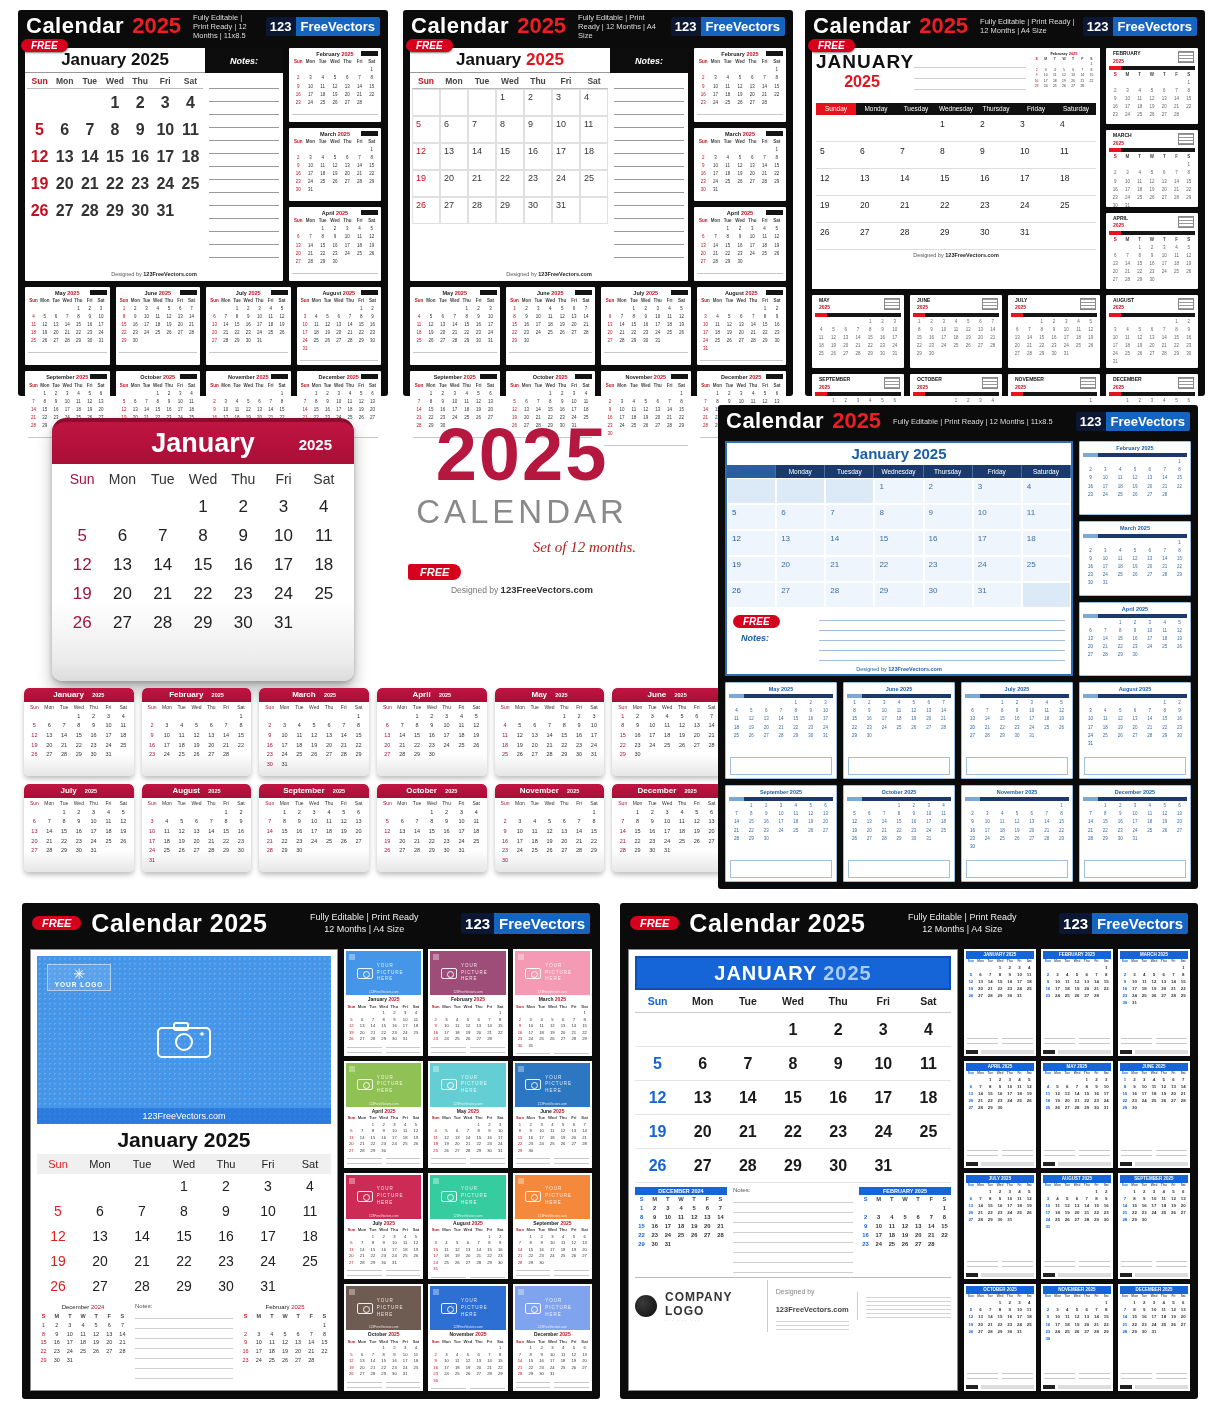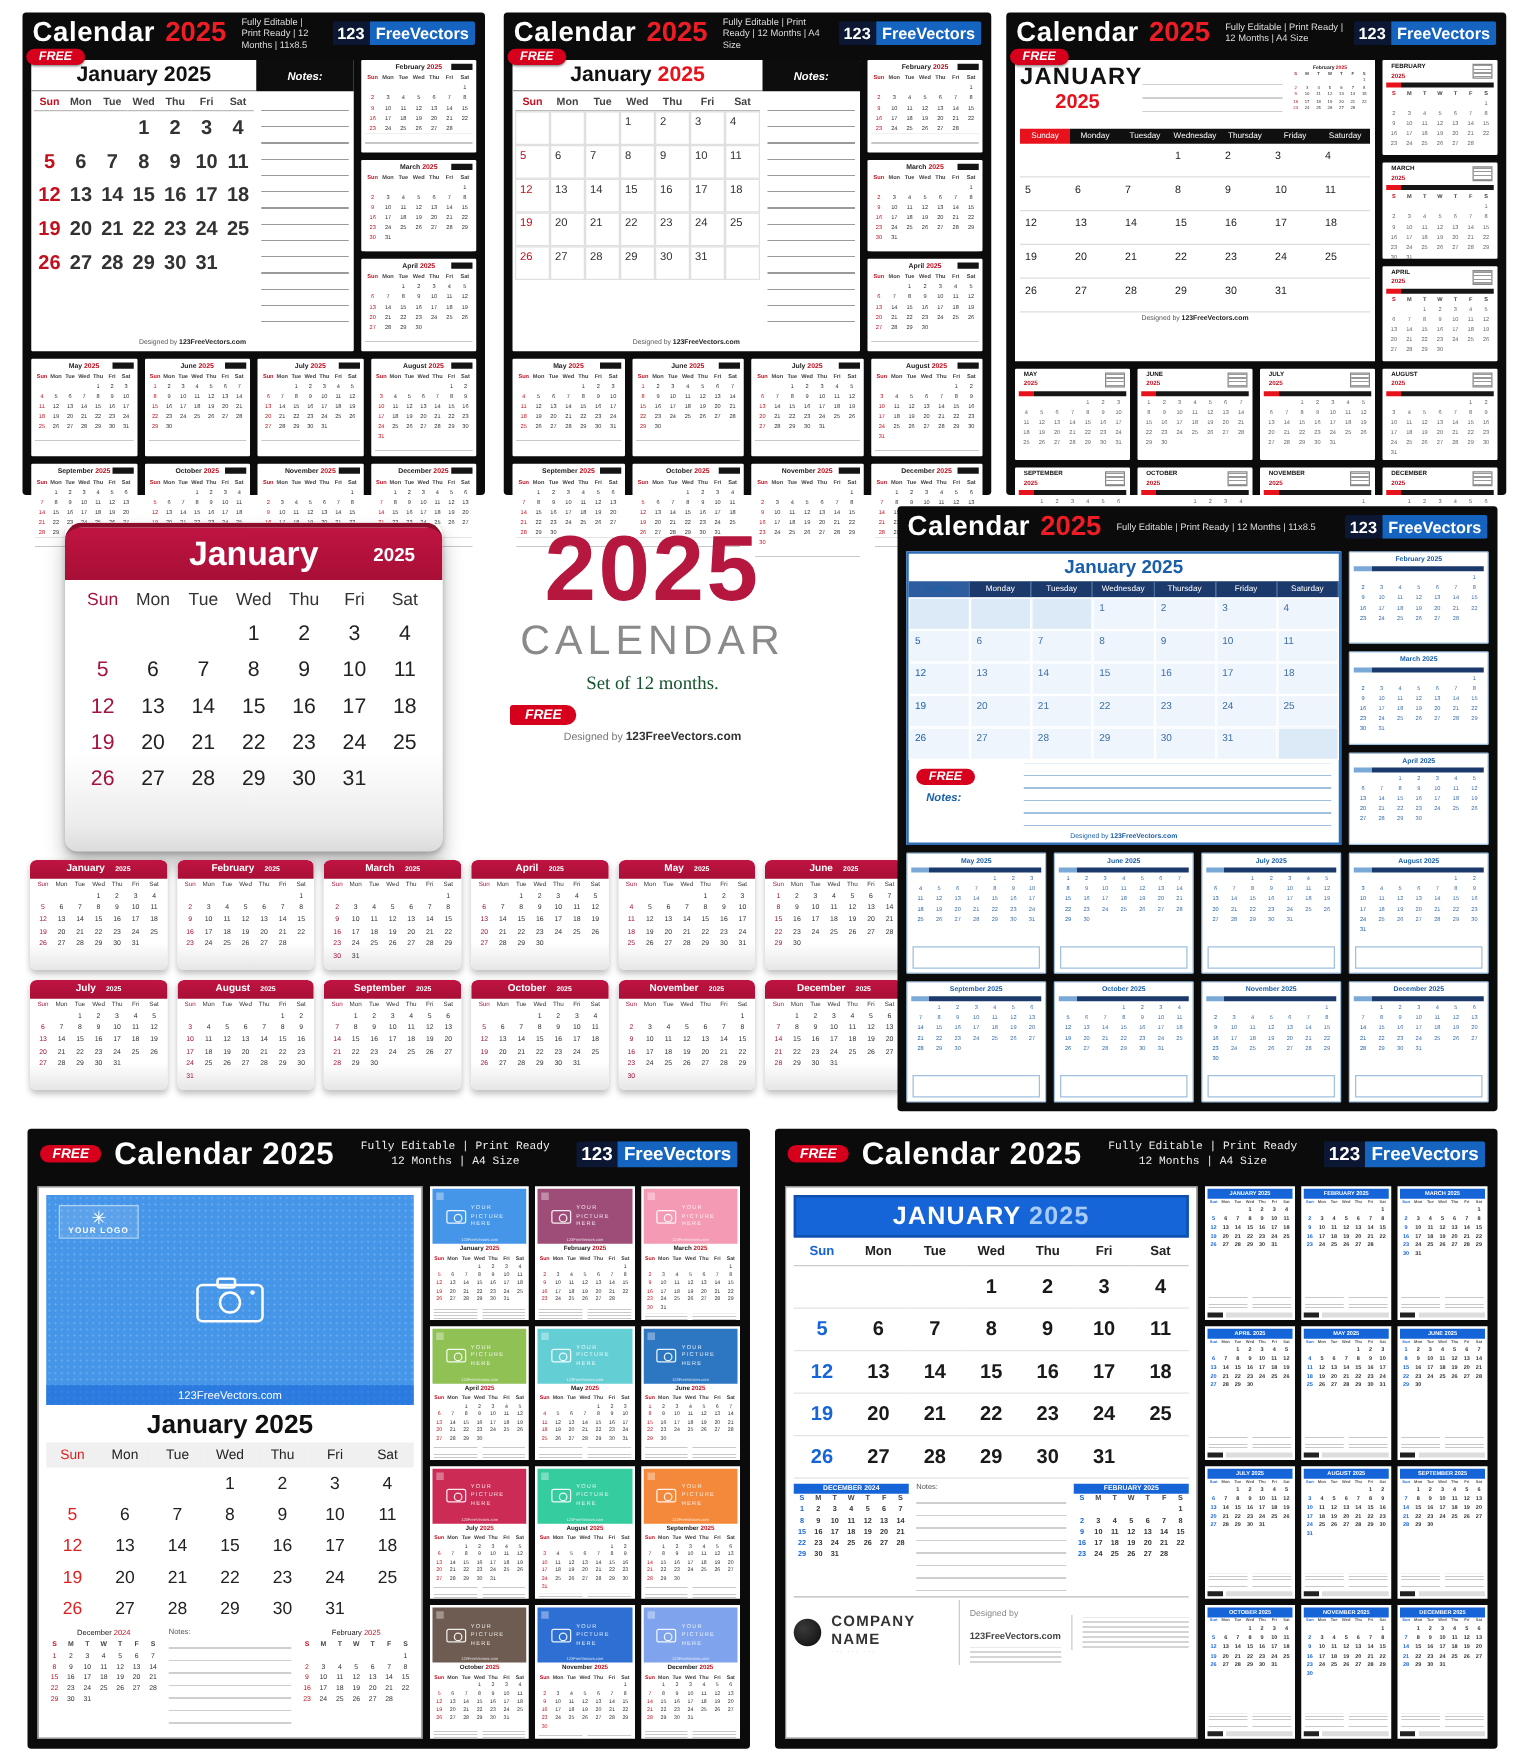--- a/index.html
+++ b/index.html
@@ -68,21 +68,21 @@
   .desk-hdr .yr{color:#fff;font-size:15px;font-weight:bold;position:absolute;right:22px;top:18px;}
   .desk .cgrid{padding:2px 10px;}
   .desk .cgrid .wd{font-size:14px;font-weight:normal;color:#333;line-height:26px;}
   .desk .cgrid .wd.sun{color:#a4123f;}
   .desk .cgrid .d{font-size:17px;line-height:29px;color:#222;}
   .desk .cgrid .d.sun{color:#a4123f;}
   
   .centerblk{position:absolute;left:408px;top:420px;width:228px;height:244px;text-align:center;}
   .centerblk .big{font-size:74px;font-weight:bold;color:#b5173f;line-height:.95;letter-spacing:2px;}
   .centerblk .w{font-size:33px;color:#8a8a8a;letter-spacing:4px;line-height:1.35;font-weight:normal;}
-  .centerblk .tag{font-family:"Liberation Serif",serif;font-size:15px;color:#14532d;margin-top:4px;}
+  .centerblk .tag{font-family:"Liberation Serif",serif;font-style:italic;font-size:15px;color:#b91c1c;margin-top:4px;text-align:right;}
   .centerblk .fr{margin-top:6px;text-align:left;}
   .centerblk .fr .freebadge{font-size:11px;padding:2px 12px;border-radius:3px 10px 10px 3px;}
   .centerblk .des{font-size:8.5px;color:#777;margin-top:4px;}
   .centerblk .des b{color:#333;font-size:9.5px;}
   
   .minidesk{position:absolute;left:24px;top:688px;width:698px;height:184px;display:grid;grid-template-columns:repeat(6,1fr);grid-template-rows:1fr 1fr;gap:8px;}
   .mdcard{background:linear-gradient(to bottom,#fff 75%,#e6e6e6);border-radius:5px;box-shadow:0 3px 5px rgba(0,0,0,.25);overflow:hidden;}
   .mdcard .ctitle{background:linear-gradient(to bottom,#c01442,#a80f36);color:#fff;border-radius:5px 5px 0 0;font-size:8px;line-height:14px;}
   .mdcard .ctitle .ct-n{color:#fff;}
   .mdcard .ctitle .ct-y{color:#fff;font-size:5.5px;padding-left:6px;}
@@ -105,21 +105,21 @@
   .style-blue .minicard{border:1px solid #9fc0de;}
   .style-blue .minicard .ctitle .ct-n,.style-blue .minicard .ctitle .ct-y{color:#1a5fa8;}
   .style-blue .cbar{background:linear-gradient(to right,#7aa9d8 0 14%,#1b3a6b 14% 100%);}
   .style-blue .cgrid{color:#2a movieclip;}
   .style-blue .cgrid .d{color:#3c6ea8;}
   .style-blue .cgrid .wd.sun,.style-blue .cgrid .d.sun{color:#1a5fa8;}
   .style-blue .minirow .minicard::after{content:'';position:absolute;left:4px;right:4px;bottom:3px;height:16px;border:.5px solid #9fc0de;}
   
   .bighdr{display:flex;align-items:center;gap:10px;padding:4px 10px;height:40px;}
   .bighdr .t{color:#fff;font-size:25px;font-weight:bold;letter-spacing:.5px;flex:0 0 auto;}
-  .bighdr .sub2{color:#eee;font-size:9px;text-align:center;flex:1;line-height:1.35;font-family:Liberation Mono, monospace;}
+  .bighdr .sub2{color:#eee;font-size:9px;text-align:center;flex:1;line-height:1.35;}
   .bighdr .brand{font-size:15px;}
   .bighdr .freebadge{font-size:11px;}
   .bbody{position:absolute;left:8px;right:8px;top:46px;bottom:8px;display:flex;gap:6px;}
   
   .ph-left{width:308px;background:#fff;border:1px solid #888;display:flex;flex-direction:column;padding:6px;}
   .photo{background:#4596e8;background-image:radial-gradient(rgba(255,255,255,.18) 1px,transparent 1px);background-size:5px 5px;height:168px;position:relative;display:flex;align-items:center;justify-content:center;gap:12px;}
   .yourlogo{position:absolute;left:10px;top:8px;width:64px;text-align:center;background:rgba(255,255,255,.12);border:1px solid rgba(255,255,255,.5);padding:2px;}
   .yourlogo .glyph{color:#fff;font-size:14px;line-height:1;}
   .yourlogo .lbl{color:#fff;font-size:6.5px;font-weight:bold;letter-spacing:1px;}
   .photo .pictext{color:#fff;font-family:"DejaVu Sans Mono",monospace;font-size:17px;letter-spacing:4px;line-height:1.4;}
@@ -4345,21 +4345,21 @@
               <span class="d">25</span>
               <span class="d">26</span>
               <span class="d">27</span>
               <span class="d">28</span>
               <span class="d empty"></span>
             </div>
           </div>
       </div>
       <div class="companyrow">
         <span class="clogo"></span>
-        <span class="cname"><span>COMPANY NAME</span><small>··· ··· ···</small></span>
+        <span class="cname"><span>COMPANY LOGO</span><small>··· ··· ···</small></span>
         <span class="cdesign"><span class="dl"><span>Designed by</span> <b>123FreeVectors.com</b></span><span class="graylines" style="display:block"></span></span>
         <span class="cpara">
             <span class="graylines" style="display:block;height:26px"></span>
           </span>
       </div>
     </div>
     <div class="bz-grid">
         <div class="bpage">
           <div class="bp-bar">January 2025</div>
           <div>

